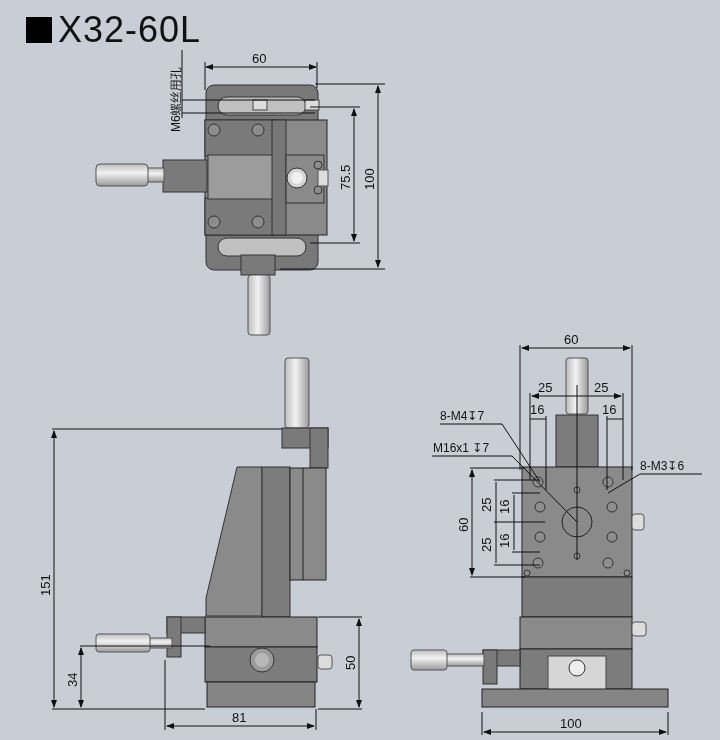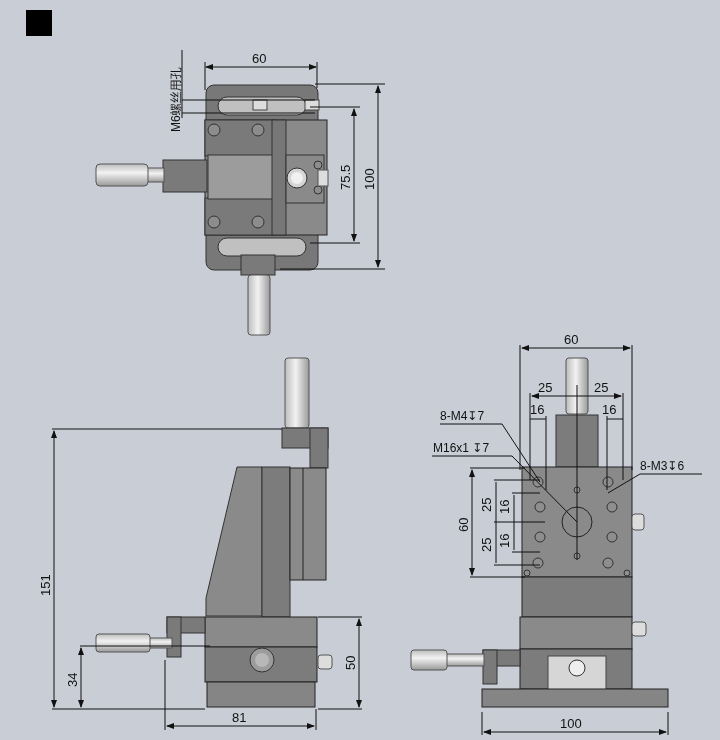--- a/index.html
+++ b/index.html
@@ -9,20 +9,21 @@
   #title .tx{font-size:36px;color:#111;letter-spacing:1px;line-height:40px;}
   svg{position:absolute;left:0;top:0;}
   .dim{font-family:"Liberation Sans",sans-serif;font-size:13px;fill:#111;}
   .note{font-family:"Liberation Sans",sans-serif;font-size:12px;fill:#111;}
 </style>
 </head>
 <body>
 
 <div id="title">
   <div class="sq"></div>
+  <div class="tx">X32-60L</div>
 </div>
 
 <svg width="720" height="740" viewBox="0 0 720 740">
   <defs>
     <marker id="ar" markerWidth="8" markerHeight="8" refX="7" refY="4" orient="auto-start-reverse">
       <path d="M0,1 L8,4 L0,7 Z" fill="#111"></path>
     </marker>
     <linearGradient id="mic" x1="0" y1="0" x2="0" y2="1">
       <stop offset="0" stop-color="#bdbdbd"></stop>
         <stop offset="0.4" stop-color="#f2f2f2"></stop>

